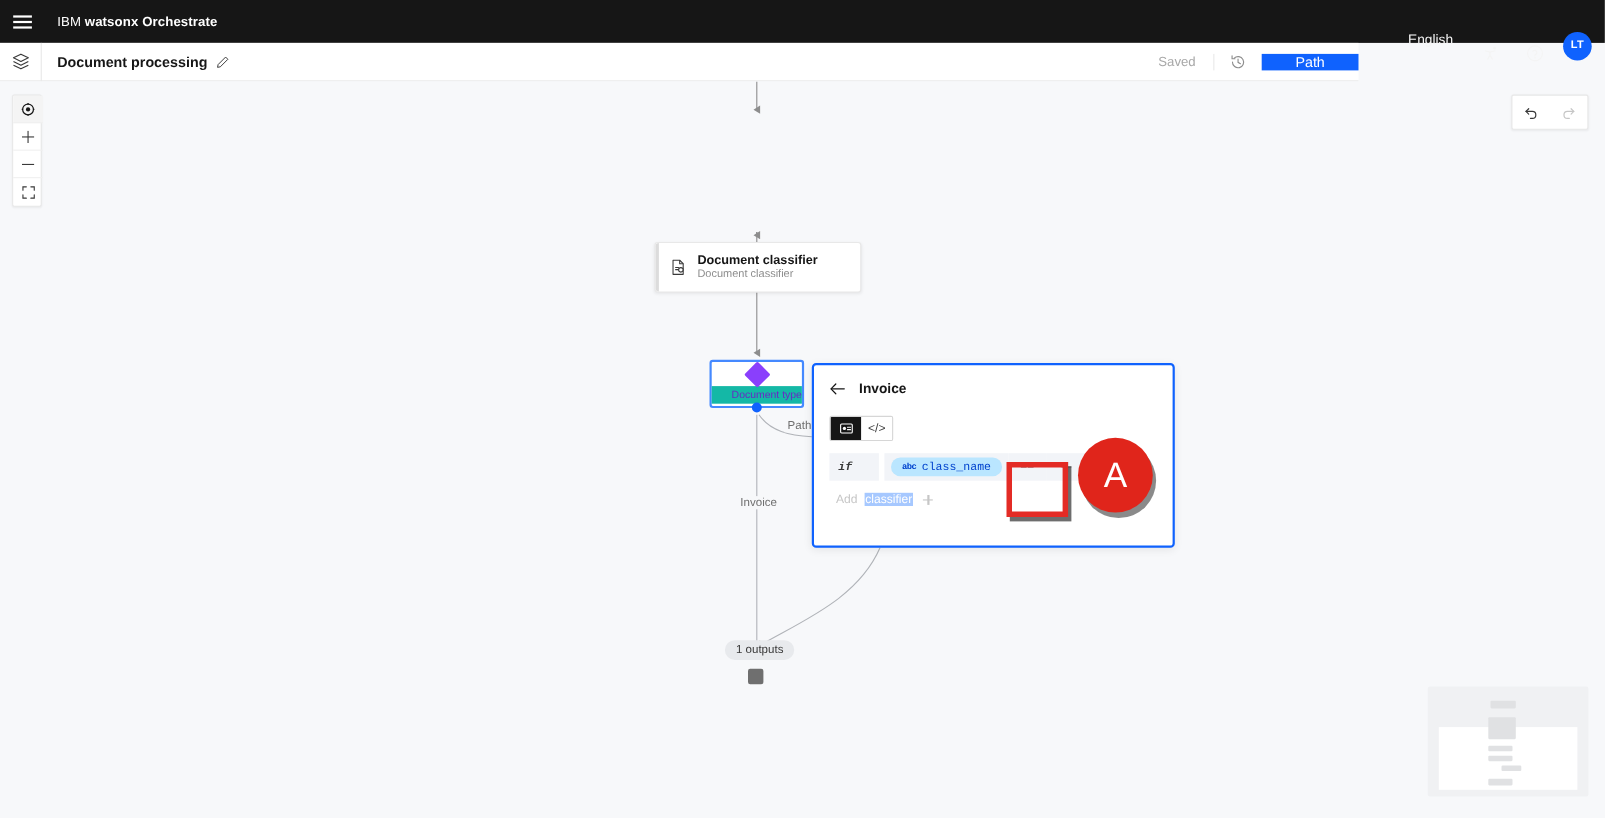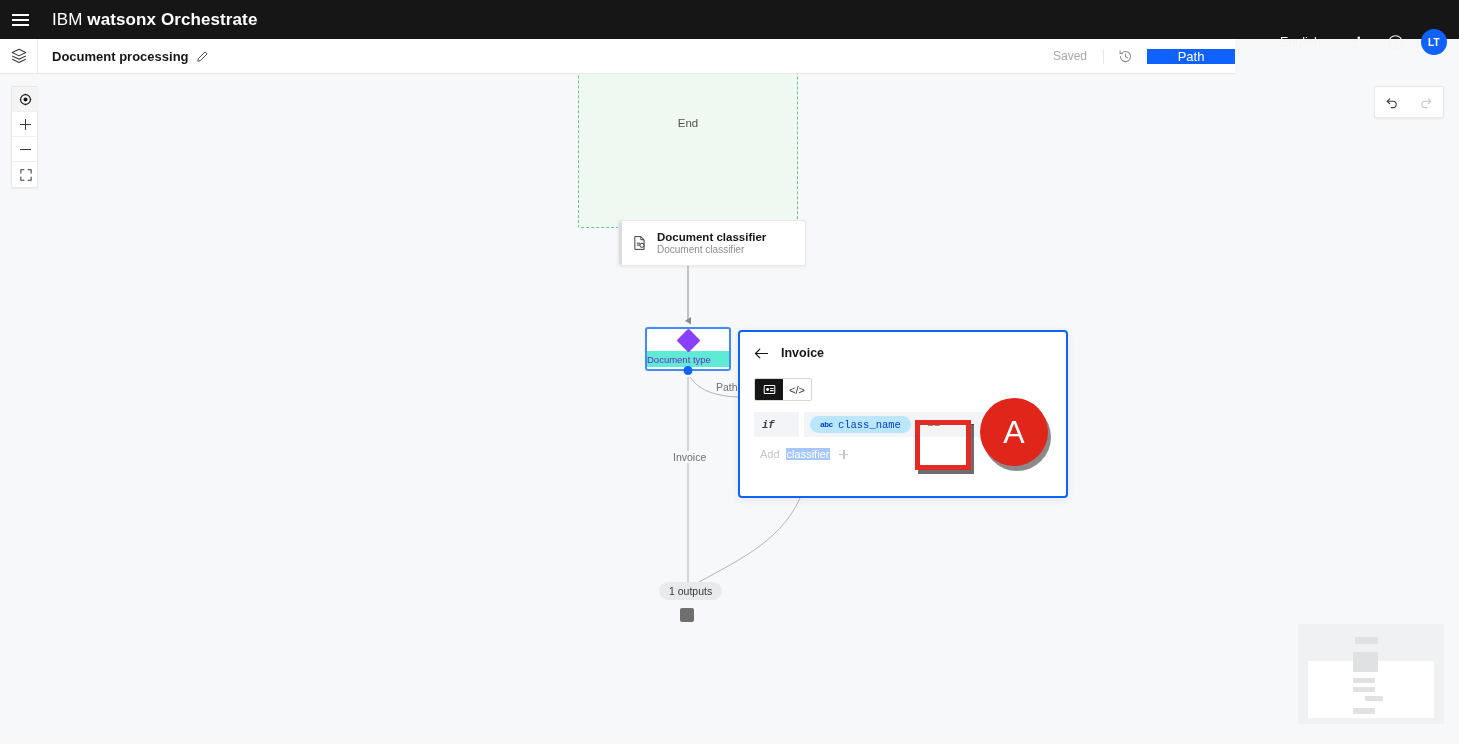--- a/index.html
+++ b/index.html
@@ -18,26 +18,26 @@
   }
   .hamburger {
     width: 40px; height: 39px; display: flex; align-items: center;
     justify-content: center; cursor: pointer;
   }
   .hamburger span {
     display: block; width: 17px; height: 2px; background: #ffffff;
     box-shadow: 0 5px 0 #ffffff, 0 -5px 0 #ffffff;
   }
   .brand {
-    color: #ffffff; font-size: 17px; margin-left: 12px; letter-spacing: .1px;
+    color: #ffffff; font-size: 12px; margin-left: 12px; letter-spacing: .1px;
   }
   .brand .light { font-weight: 400; }
   .brand .bold { font-weight: 700; }
   .topbar-right {
-    margin-left: auto; display: flex; align-items: center; height: 27px; margin-top: 45px;
+    margin-left: auto; display: flex; height: 27px; margin-top: 45px;
   }
   .lang {
     color: #f4f4f4; font-size: 12.5px; padding: 0 14px; cursor: pointer;
   }
   .tb-icon {
     width: 40px; height: 39px; display: flex; align-items: center;
     justify-content: center; cursor: pointer; color: #f4f4f4;
   }
   .avatar {
     width: 26px; height: 26px; border-radius: 50%; background: #0f62fe;
@@ -126,21 +126,21 @@
   .end-group {
     left: 578px; top: -20px; width: 220px; height: 174px;
     border: 1.6px dashed #6fbf8b; background: #f0f8f2; border-radius: 2px;
   }
   .end-label {
     position: absolute; left: 0; right: 0; top: 62px; text-align: center;
     font-size: 11.5px; color: #525252;
   }
 
   .classifier {
-    left: 618px; top: 146px; width: 188px; height: 46px;
+    left: 595px; top: 146px; width: 188px; height: 46px;
     background: #ffffff; border: 1px solid #e8e8e8; border-radius: 3px;
     display: flex; align-items: center; padding-left: 10px;
     box-shadow: 0 1px 3px rgba(0,0,0,.07);
   }
   .classifier:before {
     content: ""; position: absolute; left: 0; top: 0; bottom: 0; width: 3px;
     background: #dcdcdc; border-radius: 3px 0 0 3px;
   }
   .cl-icon { width: 22px; display: flex; align-items: center; justify-content: center; }
   .cl-text { margin-left: 6px; display: flex; flex-direction: column; gap: 1px; }
@@ -150,22 +150,22 @@
   .doctype {
     left: 645px; top: 253px; width: 86px; height: 44px;
     background: #ffffff; border: 2px solid #4589ff; border-radius: 3px;
     display: flex; flex-direction: column; align-items: center;
   }
   .dt-diamond {
     width: 17px; height: 17px; background: #8a3ffc; transform: rotate(45deg);
     margin-top: 3px; border-radius: 1.5px;
   }
   .dt-name {
-    width: 100%; background: #5eead4; color: #6929c4; font-size: 9.5px;
-    text-align: left; padding: 2.5px 0; margin-top: 2px;
+    width: 100%; background: #14b8a6; color: #6929c4; font-size: 9.5px;
+    text-align: right; padding: 2.5px 0; margin-top: 2px;
   }
   .dt-port {
     position: absolute; left: 50%; bottom: -5.5px; transform: translateX(-50%);
     width: 9px; height: 9px; border-radius: 50%; background: #0f62fe;
   }
 
   .outputs-pill {
     left: 659px; top: 508px; padding: 3px 10px; background: #e8eaed;
     border-radius: 11px; font-size: 10.5px; color: #393939;
   }
@@ -388,23 +388,20 @@
         </svg>
       </div>
       <div class="ht-btn">
         <svg width="14" height="14" viewBox="0 0 16 16" fill="none" stroke="#c6c6c6" stroke-width="1.25" stroke-linecap="round" stroke-linejoin="round">
           <path d="M10.6 4.4 L13.4 7.2 L10.6 10"></path>
           <path d="M13.4 7.2 H6.8 A3.6 3.6 0 0 0 6.8 14.4 H8.8"></path>
         </svg>
       </div>
     </div>
 
-    <div class="node end-group">
-      <div class="end-label">End</div>
-    </div>
 
     <div class="node classifier">
       <span class="cl-icon">
         <svg width="16" height="16" viewBox="0 0 18 18" fill="none" stroke="#393939" stroke-width="1.1" stroke-linejoin="round">
           <path d="M3.2 1.8 H10 L13.6 5.3 V16.2 H3.2 Z"></path>
           <path d="M10 1.8 V5.3 H13.6"></path>
           <path d="M5.4 9.2 H9.2 M5.4 11.4 H9.2"></path>
           <circle cx="11.2" cy="11.6" r="2.3" fill="#ffffff"></circle>
         </svg>
       </span>

